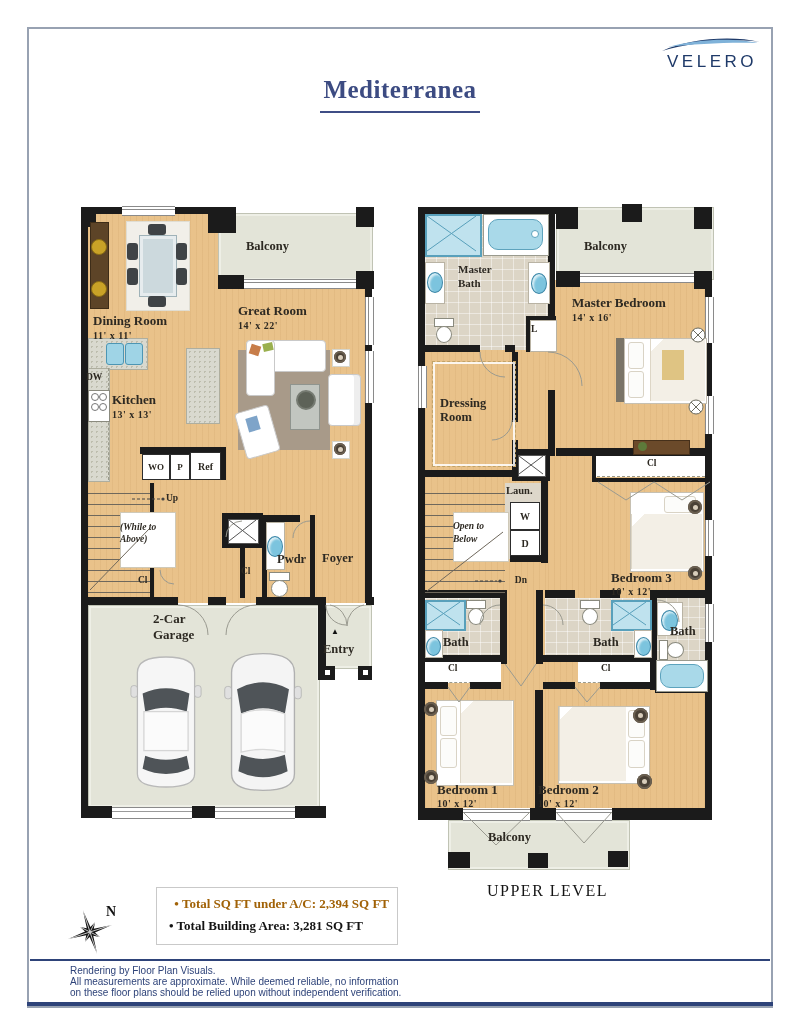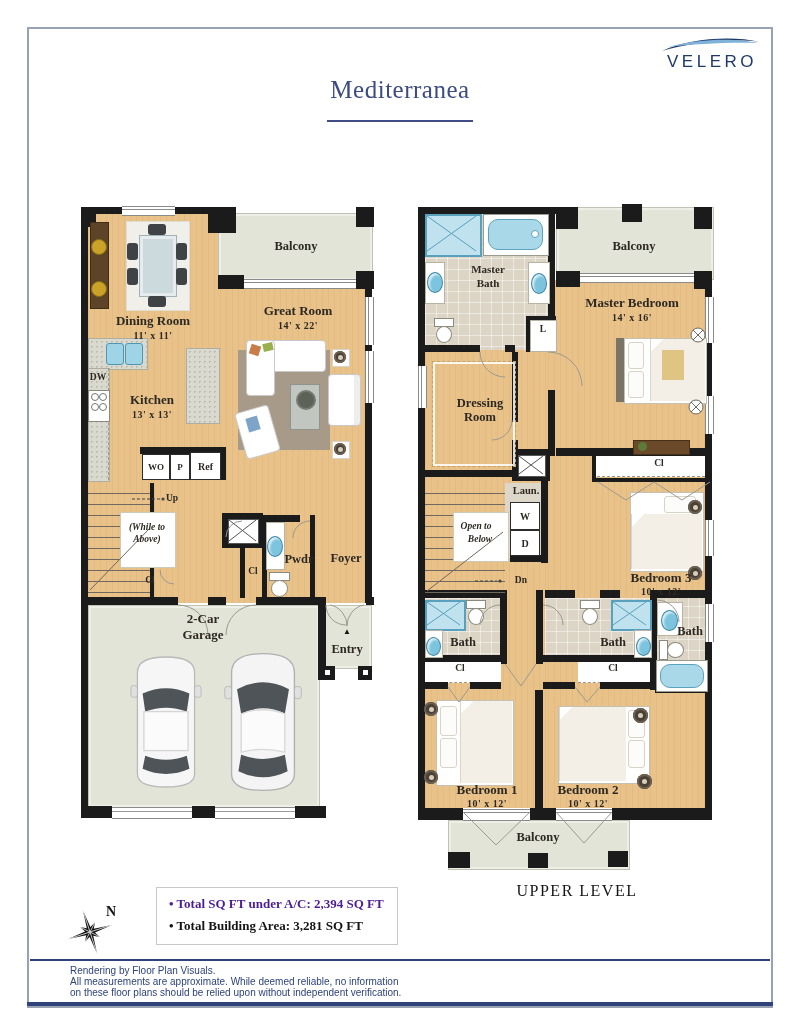--- a/index.html
+++ b/index.html
@@ -14,21 +14,21 @@
         background-image:linear-gradient(rgba(255,255,255,.45) 1px,transparent 1px),
                          linear-gradient(90deg,rgba(255,255,255,.45) 1px,transparent 1px);
         background-size:11px 11px;}
   .beige{position:absolute;background:#ddd7ca;}
   .winH{position:absolute;background:#fff;border-top:1px solid #8a8a8a;border-bottom:1px solid #8a8a8a;
         background-image:linear-gradient(to bottom,transparent 2px,#8a8a8a 2px,#8a8a8a 3px,transparent 3px);}
   .winV{position:absolute;background:#fff;border-left:1px solid #8a8a8a;border-right:1px solid #8a8a8a;
         background-image:linear-gradient(to right,transparent 2px,#8a8a8a 2px,#8a8a8a 3px,transparent 3px);}
   .gdoor{position:absolute;background:#fff;border-top:1px solid #8a8a8a;border-bottom:1px solid #8a8a8a;
         background-image:linear-gradient(to bottom,transparent 3px,#9a9a9a 3px,#9a9a9a 4px,transparent 4px);}
-  .t{position:absolute;color:#2d2922;text-align:center;line-height:1.12;white-space:nowrap;}
+  .t{position:absolute;color:#2d2922;line-height:1.12;white-space:nowrap;}
   .n13{font-size:13px;font-weight:700;}
   .n12{font-size:12.5px;font-weight:700;}
   .dim{font-size:10px;font-weight:700;letter-spacing:.5px;}
   .sm{font-size:9.5px;font-weight:700;}
   .it{font-size:9.5px;font-weight:700;font-style:italic;}
   .lvl{font-size:16px;letter-spacing:1.5px;color:#141414;font-weight:400;}
   .white{position:absolute;background:#fff;border:1px solid #b9b3a4;}
   .appl{position:absolute;background:#fff;border:1.5px solid #2c2c2c;display:flex;align-items:center;justify-content:center;
         font-size:9px;font-weight:700;color:#2d2922;font-family:"Liberation Serif",serif;}
   .granite{position:absolute;background:#d9d9cf;border:1px solid #aeae9f;
@@ -56,21 +56,21 @@
   svg{display:block;}
 </style>
 </head>
 <body>
 
 <div id="page">
 
   <div class="a" style="left:27px;top:27px;width:742px;height:977px;border:2px solid #98a2b2;"></div>
 
   <div class="a" style="left:0;top:76px;width:800px;text-align:center;">
-    <span style="display:inline-block;font-size:25px;font-weight:400;color:#3c4b82;border-bottom:2px solid #3f4e86;padding:0 3px 16px;letter-spacing:.5px;">Mediterranea</span>
+    <span style="display:inline-block;font-size:25px;font-weight:700;color:#3c4b82;border-bottom:2px solid #3f4e86;padding:0 3px 7px;letter-spacing:.5px;">Mediterranea</span>
   </div>
   <div class="a" style="left:658px;top:34px;width:108px;height:42px;">
     <svg width="108" height="42" viewBox="0 0 108 42">
       <path d="M4,17 C30,5 72,1 102,8 C74,4 30,9 4,17 Z" fill="#1f3a69"></path>
       <path d="M10,13 C42,4 78,4 100,9 C72,8 36,10 10,13 Z" fill="#7fb2d9"></path>
       <text x="54" y="33" text-anchor="middle" font-family="Liberation Sans, sans-serif" font-size="17" letter-spacing="3.5" fill="#1f3a69">VELERO</text>
     </svg>
   </div>
 
   <div class="tan" style="left:88px;top:214px;width:283px;height:389px;"></div>
@@ -422,21 +422,21 @@
   <div class="t sm" style="left:448px;top:663px;width:24px;">Cl</div>
   <div class="t sm" style="left:601px;top:663px;width:24px;">Cl</div>
   <div class="t n13" style="left:437px;top:783px;width:100px;">Bedroom 1</div>
   <div class="t dim" style="left:437px;top:798px;width:100px;">10' x 12'</div>
   <div class="t n13" style="left:538px;top:783px;width:100px;">Bedroom 2</div>
   <div class="t dim" style="left:538px;top:798px;width:100px;">10' x 12'</div>
   <div class="t n12" style="left:488px;top:830px;width:100px;">Balcony</div>
   <div class="t lvl" style="left:487px;top:882px;width:180px;">UPPER LEVEL</div>
 
   <div class="a" style="left:156px;top:887px;width:240px;height:56px;background:#fff;border:1px solid #c9c9c9;">
-    <div class="t" style="left:12px;top:9px;width:220px;text-align:left;font-size:13px;font-weight:700;color:#4c1d95;">
+    <div class="t" style="left:12px;top:9px;width:220px;text-align:right;font-size:13px;font-weight:700;color:#a16207;">
       <span>•</span>
       <span>Total SQ FT under A/C: 2,394 SQ FT</span>
     </div>
     <div class="t" style="left:12px;top:31px;width:220px;text-align:left;font-size:13px;font-weight:700;color:#141414;">
       <span>•</span>
       <span>Total Building Area: 3,281 SQ FT</span>
     </div>
   </div>
 
   <div class="a" style="left:64px;top:898px;width:58px;height:62px;">

